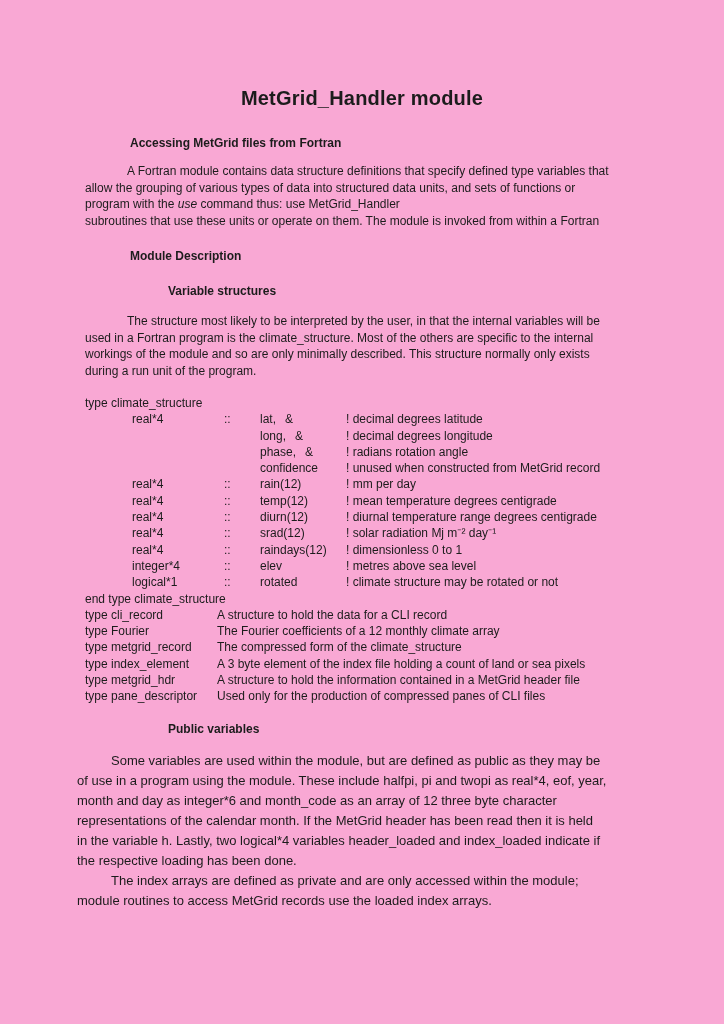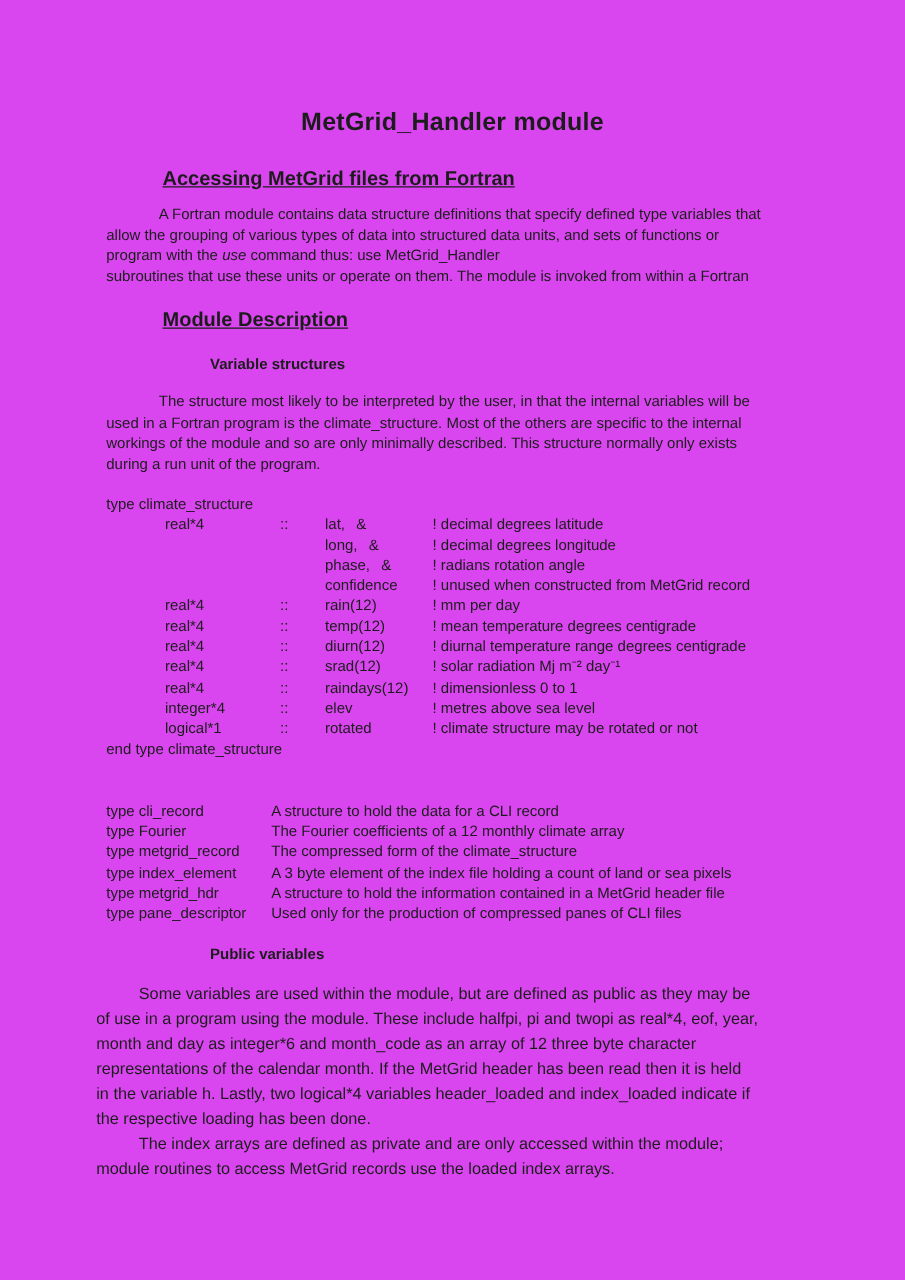--- a/index.html
+++ b/index.html
@@ -1,56 +1,56 @@
 <!DOCTYPE html>
 <html><head>
 <meta charset="utf-8">
 <style>
   html, body { margin: 0; padding: 0; background: #ffffff; }
   .page {
     position: relative;
     width: 724px;
     height: 1024px;
-    background: #d946ef;
+    background: #f9a8d4;
     overflow: hidden;
     font-family: "Liberation Sans", sans-serif;
     color: #1c1c1c;
   }
   .doc-title {
     padding-top: 87px;
     text-align: center;
     font-size: 20px;
     font-weight: bold;
     line-height: 23px;
     letter-spacing: 0.2px;
   }
   .content { padding: 0 86px 0 85px; }
 
-  .h-underline { font-size: 16px; font-weight: bold; text-decoration: underline; line-height: 17px; white-space: nowrap; }
+  .h-underline { font-size: 12px; font-weight: bold; line-height: 17px; white-space: nowrap; }
   .h-italic    { font-size: 12px; font-weight: bold; line-height: 17px; white-space: nowrap; }
 
   .h-accessing  { margin: 25px 0 0 45px; }
   .h-module     { margin: 19px 0 0 45px; }
   .h-varstruct  { margin: 18px 0 0 83px; }
   .h-public     { margin: 16px 0 0 83px; }
 
   .body-text { font-size: 12px; line-height: 16.5px; }
   .line { white-space: nowrap; }
   .indent { text-indent: 42px; }
 
   .para-intro     { margin-top: 11px; }
   .para-structure { margin-top: 13px; }
 
   .code { font-size: 12px; line-height: 16.3px; }
   .code-block { margin-top: 16px; }
   .code-row { display: grid; grid-template-columns: 47px 92px 36px 86px auto; white-space: nowrap; }
   .c-amp { margin-left: 9px; }
   .code-open, .code-close { white-space: nowrap; }
 
-  .type-list { margin-top: 34px; }
+  .type-list { }
   .type-row { display: grid; grid-template-columns: 132px auto; white-space: nowrap; }
 
   .big-text { font-size: 13px; line-height: 20px; margin-left: -8px; }
   .big-text .indent { text-indent: 34px; }
   .para-public { margin-top: 13px; }
   .para-index  { margin-top: 0; }
 </style>
 </head>
 <body>
 

